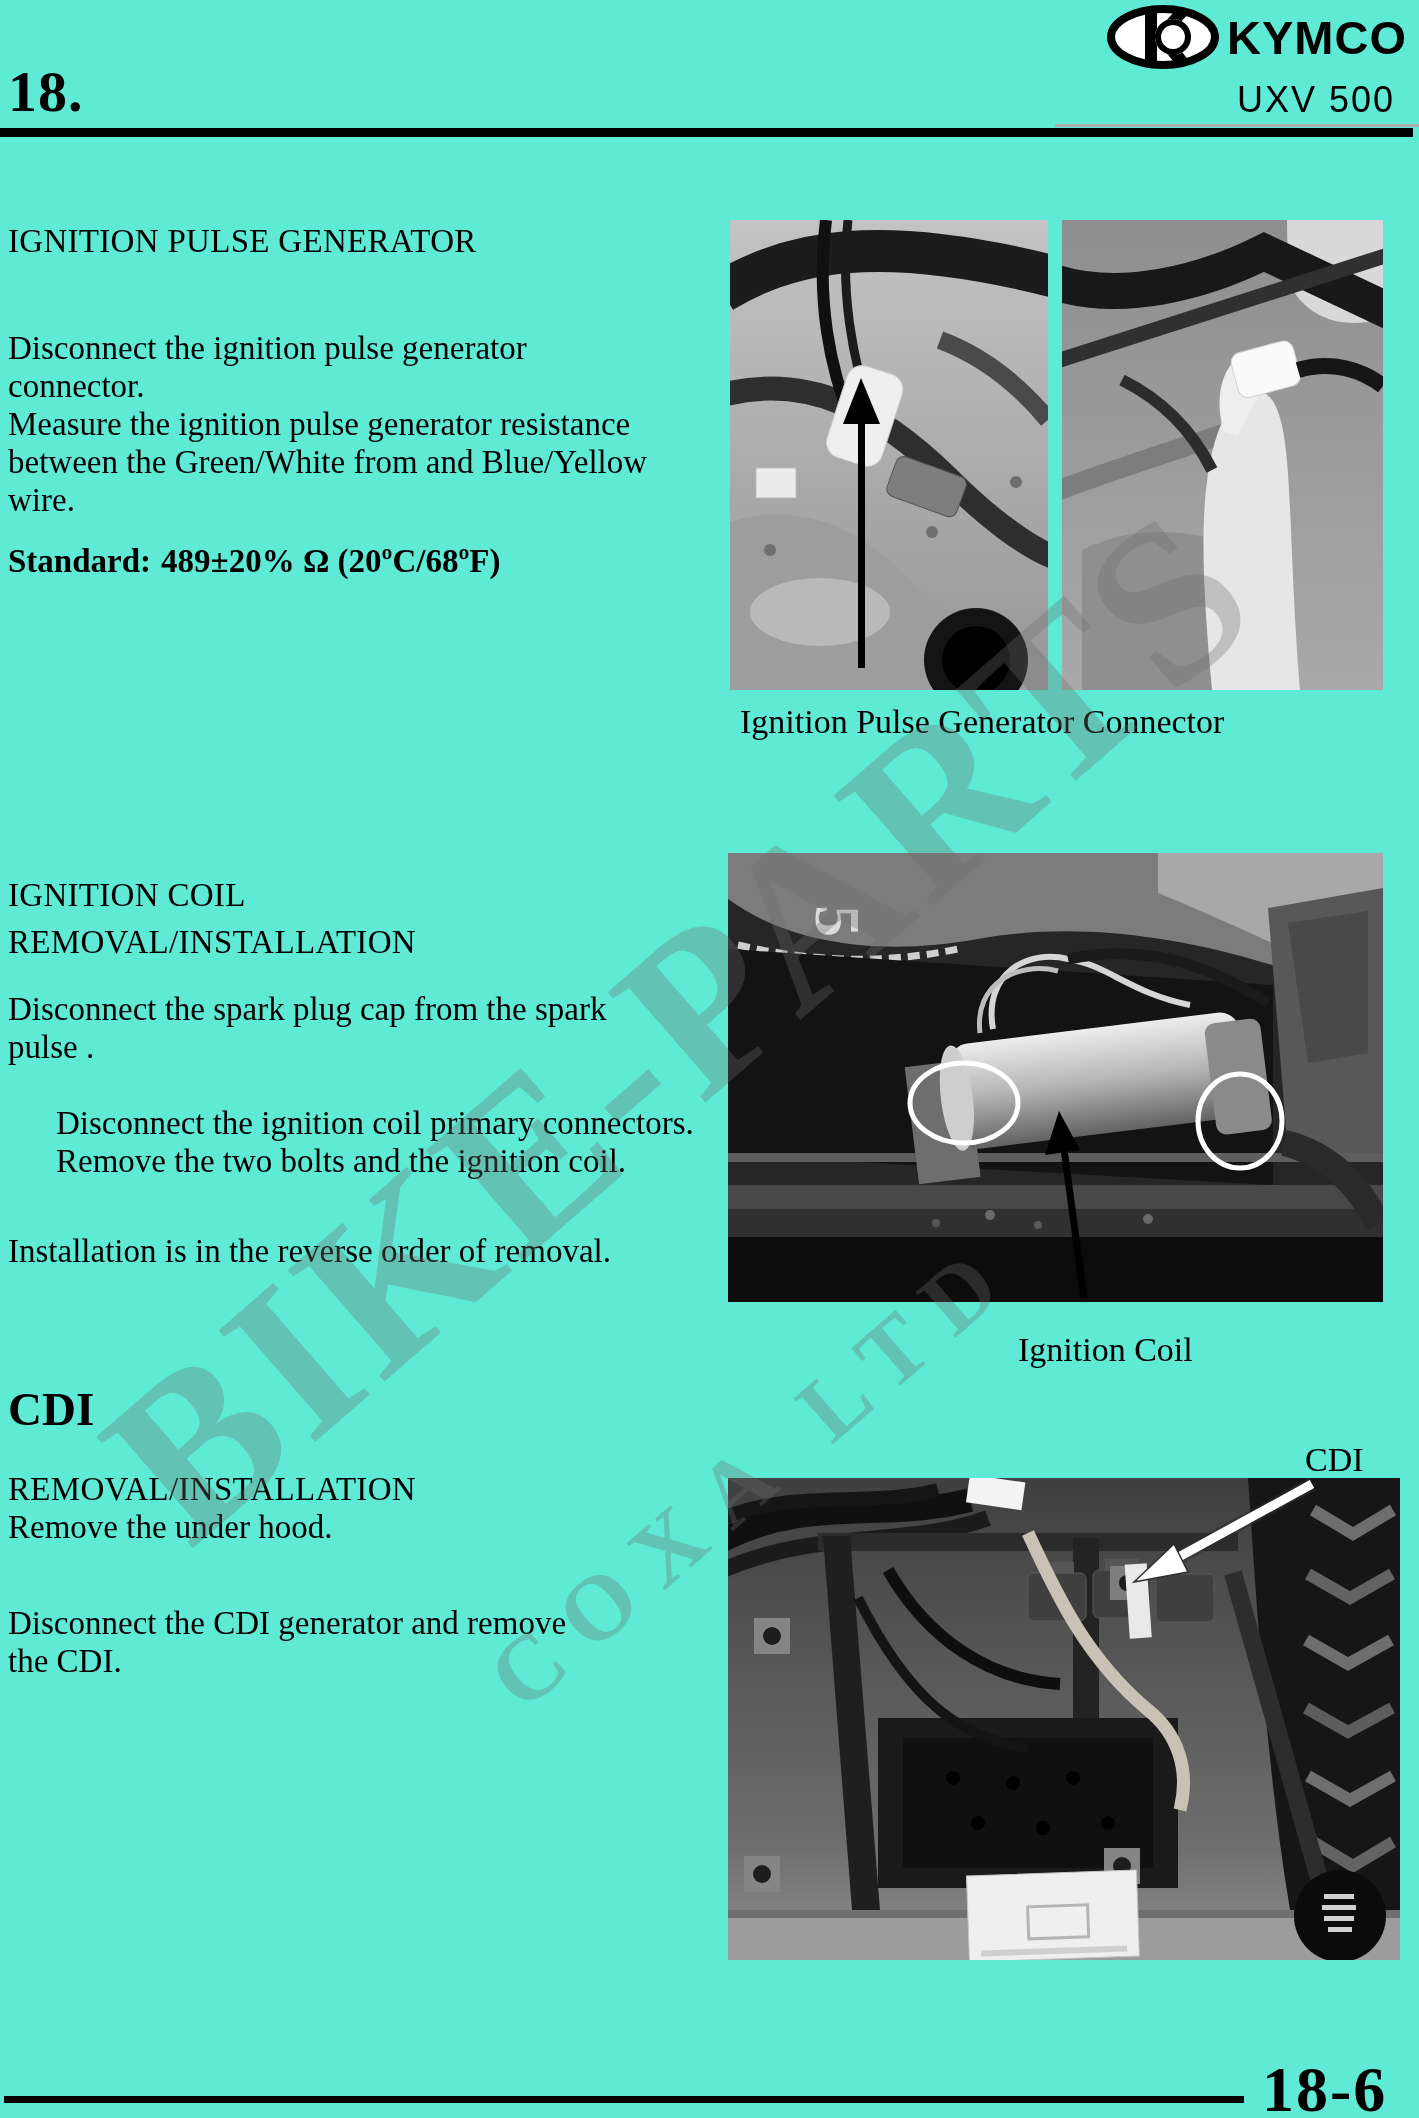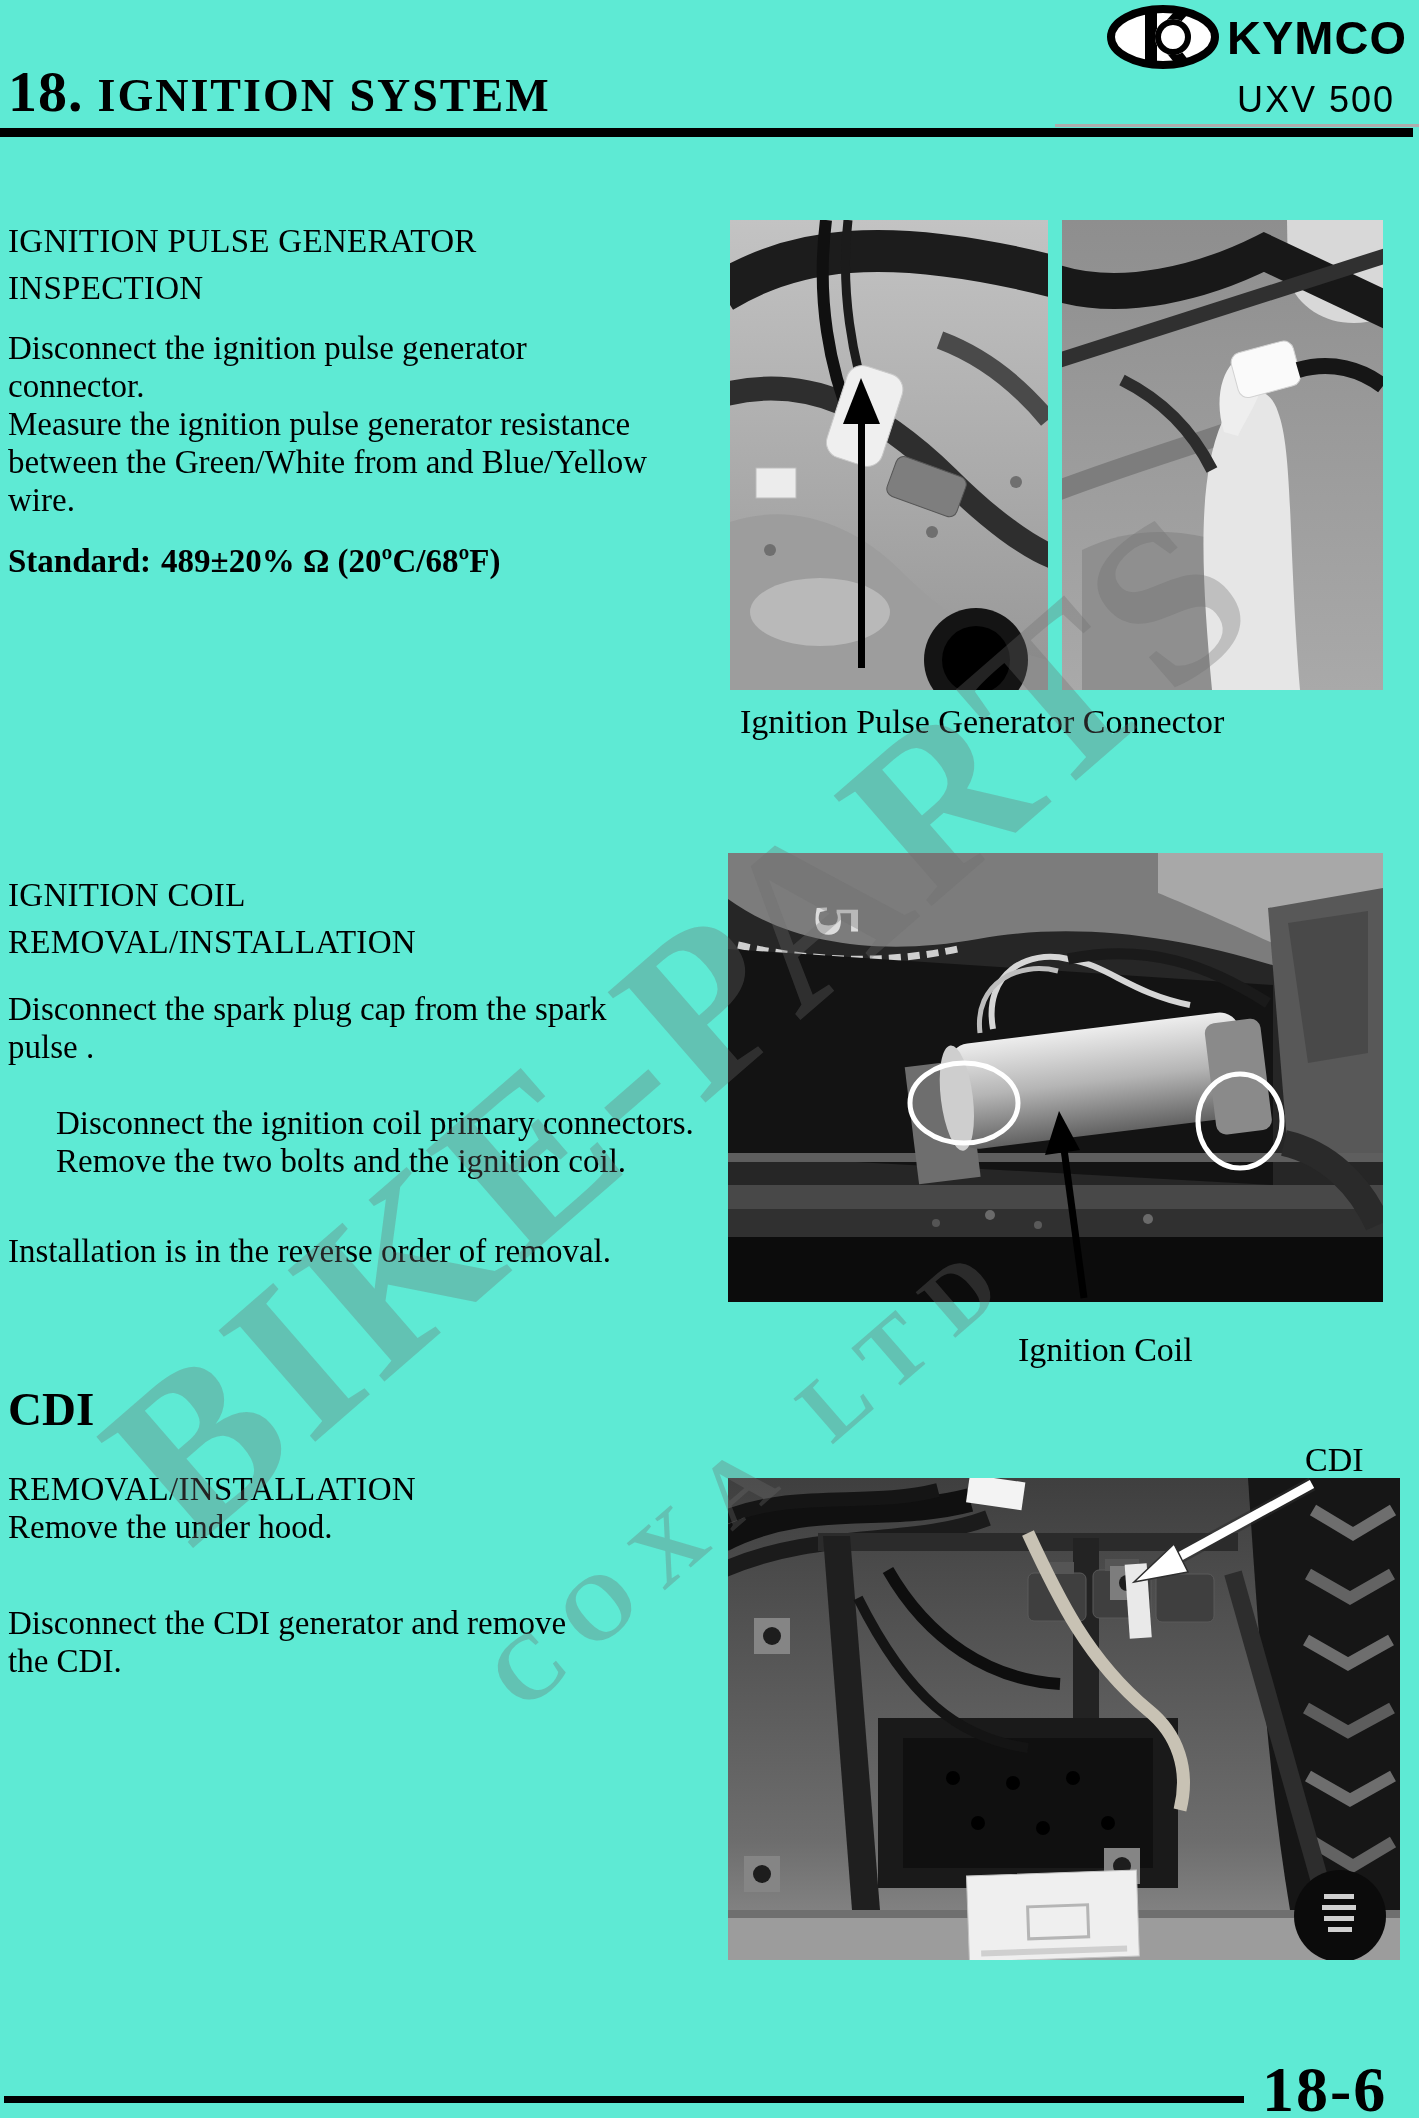--- a/index.html
+++ b/index.html
@@ -38,40 +38,38 @@
   .ftr-rule{position:absolute;left:4px;top:2096px;width:1240px;height:7px;background:#000;}
   .pageno{position:absolute;left:1262px;top:2053px;font-size:64px;font-weight:bold;letter-spacing:2px;z-index:20;}
 </style>
 </head>
 <body>
 
 <div class="page">
 
   <div class="hdr-title">
     <span class="hdr-num">18.</span>
-    <span class="hdr-name">IGNITION SYSTEM</span>
   </div>
 
   <div class="logo">
     <svg width="112" height="64" viewBox="0 0 112 64">
       <ellipse cx="56" cy="32" rx="52" ry="28" fill="#fff" stroke="#000" stroke-width="8"></ellipse>
       <path d="M38,8 L50,8 L50,26 L66,8 L82,8 L62,30 L82,56 L66,56 L50,36 L50,56 L38,56 Z" fill="#000"></path>
       <circle cx="66" cy="32" r="18" fill="#fff"></circle>
       <path d="M66,14 a18,18 0 1 0 0.01,0 M66,20 a12,12 0 1 1 -0.01,0" fill="#000" fill-rule="evenodd"></path>
     </svg>
     <span class="brand">KYMCO</span>
   </div>
   <div class="model">UXV 500</div>
 
   <div class="hdr-rule2"></div>
   <div class="hdr-rule"></div>
 
   <div class="tb h2" style="top:218px;">
     <div>IGNITION PULSE GENERATOR</div>
-    <div>INSPECTION</div>
   </div>
 
   <div class="tb" style="top:329px;">
     <div>Disconnect the ignition pulse generator</div>
     <div>connector.</div>
     <div>Measure the ignition pulse generator resistance</div>
     <div>between the Green/White from and Blue/Yellow</div>
     <div>wire.</div>
   </div>
 

